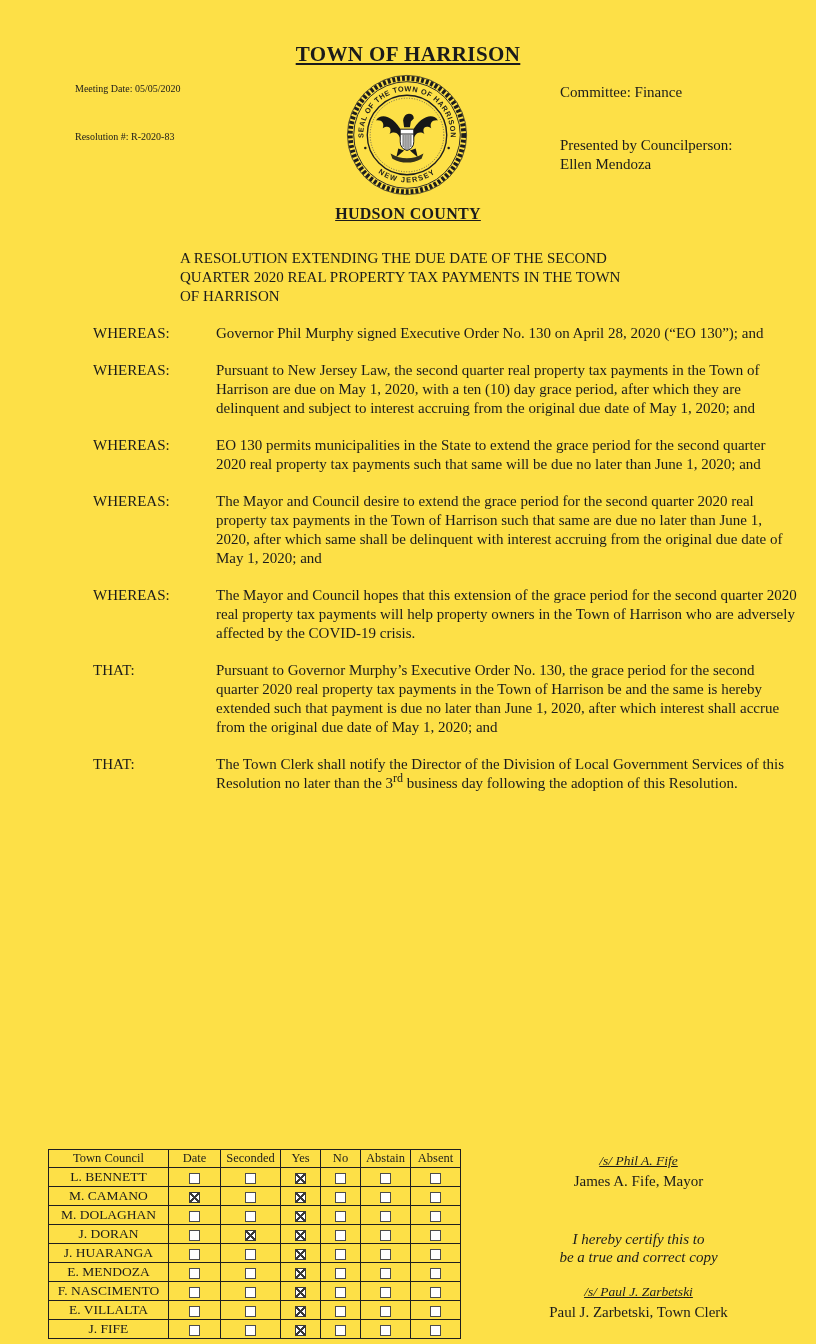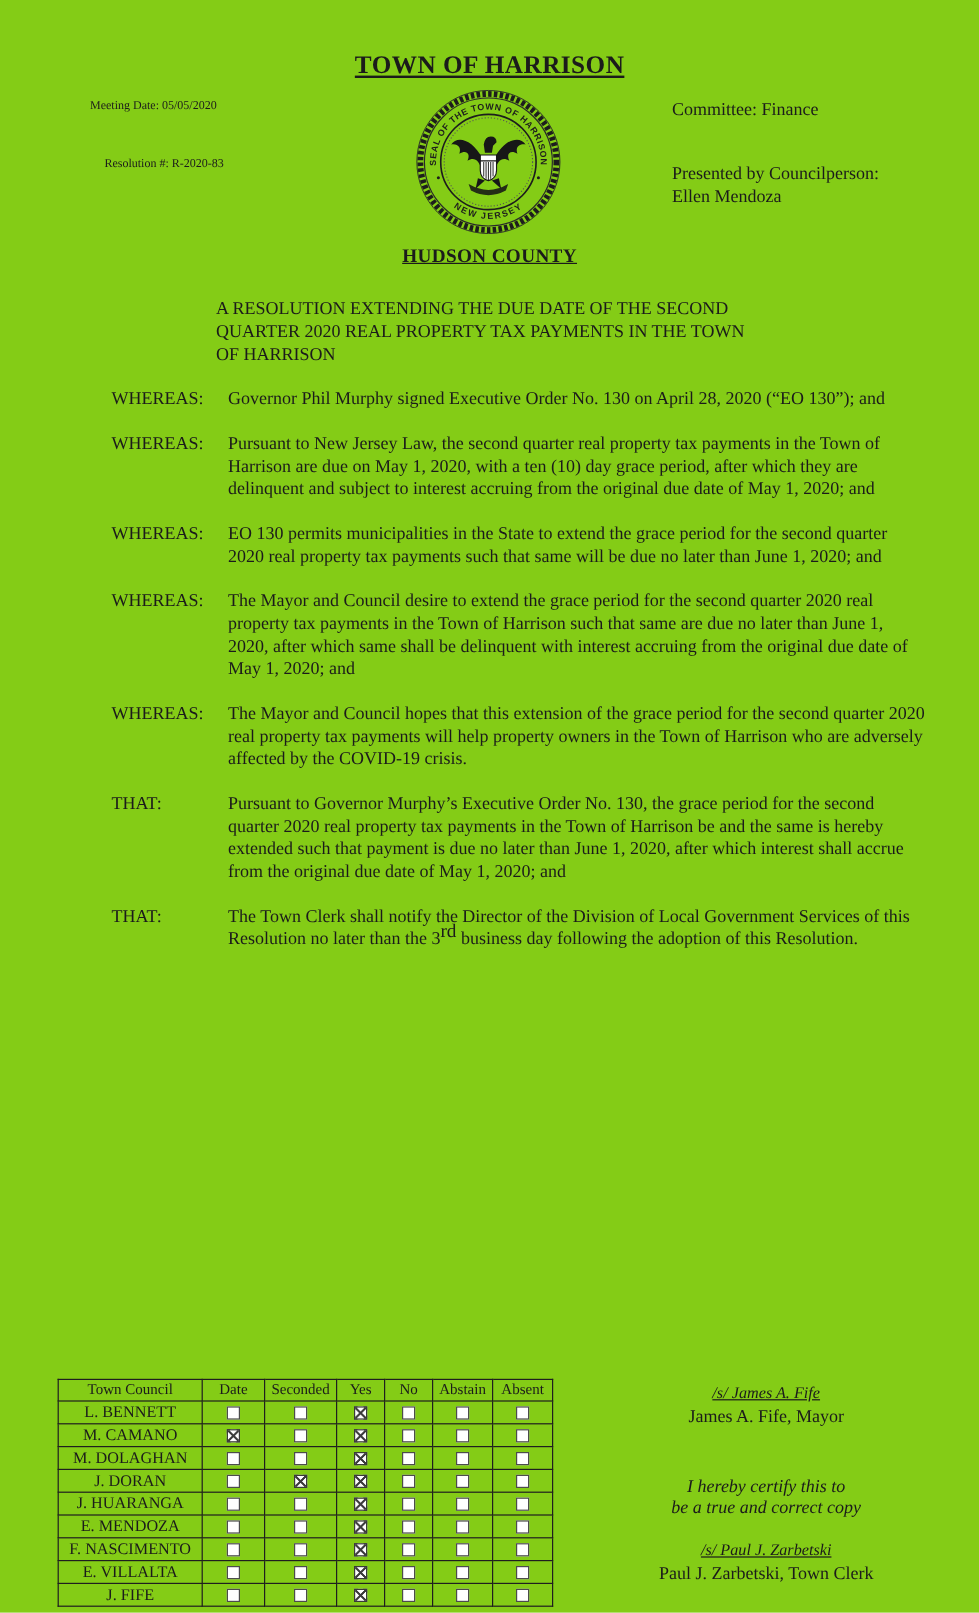--- a/index.html
+++ b/index.html
@@ -1,39 +1,39 @@
 <!DOCTYPE html>
 <html><head>
 <meta charset="utf-8">
 <style>
   * { margin:0; padding:0; box-sizing:border-box; }
   html,body { background:#ffffff; }
   .page {
     position:relative;
     width:816px; height:1344px;
-    background:#84cc16;
+    background:#fde047;
     color:#1b1b1b;
     font-family:"Liberation Serif", serif;
     padding:42px 46px 0 46px;
     overflow:hidden;
   }
   .doc-title {
     text-align:center;
     font-size:21px;
     font-weight:bold;
     letter-spacing:.4px;
     text-decoration:underline;
   }
   .header-grid {
     display:grid;
     grid-template-columns:268px 186px 1fr;
     margin-top:5px;
   }
   .hcol-left { padding-left:29px; padding-top:11px; font-size:10px; }
-  .resolution-no { margin-top:37px;margin-left:12px; }
+  .resolution-no { margin-top:37px; }
   .seal-wrap { display:flex; justify-content:center; align-items:flex-start; }
   .seal { width:126px; height:126px; }
   .hcol-right { padding-left:60px; padding-top:11px; font-size:15px; line-height:19px; }
   .presented-by { margin-top:34px; }
   .county {
     text-align:center;
     font-size:16px;
     font-weight:bold;
     letter-spacing:.3px;
     text-decoration:underline;
@@ -44,23 +44,23 @@
     margin-top:26px;
     font-size:15px;
     line-height:19px;
   }
   .res-title { margin-left:87px; width:505px; }
   .clause {
     display:grid;
     grid-template-columns:97px 1fr;
     margin-top:18px;
   }
-  .clause-text { width:582px; }
+  .clause-text { width:582px;margin-left:26px; }
   .intro { margin-top:20px; width:677px; }
-  sup { font-size:16px; vertical-align:super; line-height:0; }
+  sup { font-size:12px; vertical-align:super; line-height:0; }
 
   .bottom {
     position:absolute;
     top:1149px; left:48px; right:0;
     display:flex;
   }
   table.vote-table { border-collapse:collapse; }
   .vote-table th, .vote-table td {
     border:1px solid #1f1f1f;
   }
@@ -316,21 +316,21 @@
             <td class="check-cell"><span class="cb"></span></td>
             <td class="check-cell"><span class="cb checked"></span></td>
             <td class="check-cell"><span class="cb"></span></td>
             <td class="check-cell"><span class="cb"></span></td>
             <td class="check-cell"><span class="cb"></span></td>
           </tr>
         </tbody>
     </table>
 
     <div class="sig-block">
-      <div class="sig-script">/s/ James A. Fife</div>
+      <div class="sig-script">/s/ Phil A. Fife</div>
       <div class="sig-name">James A. Fife, Mayor</div>
       <div class="certify">
         <div>I hereby certify this to</div>
         <div>be a true and correct copy</div>
       </div>
       <div class="sig-script clerk-sig">/s/ Paul J. Zarbetski</div>
       <div class="sig-name">Paul J. Zarbetski, Town Clerk</div>
     </div>
 
   </div>

